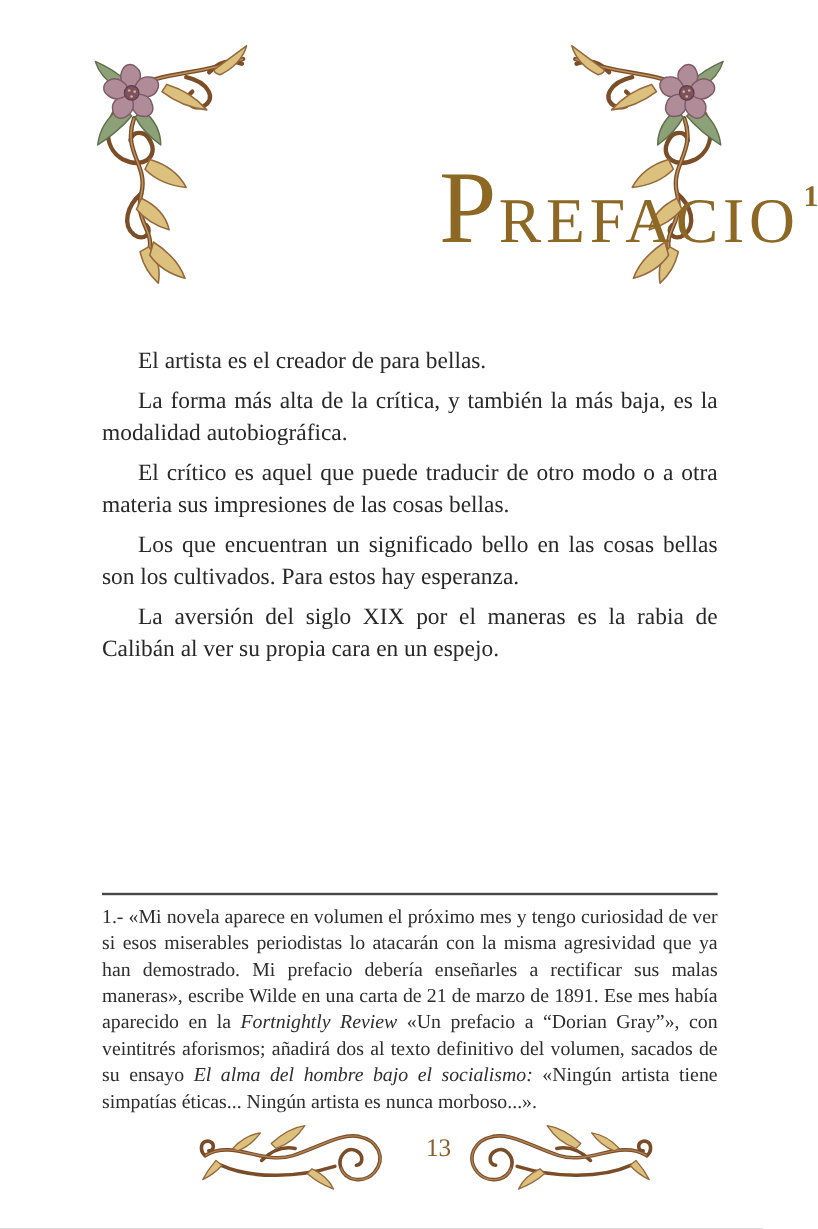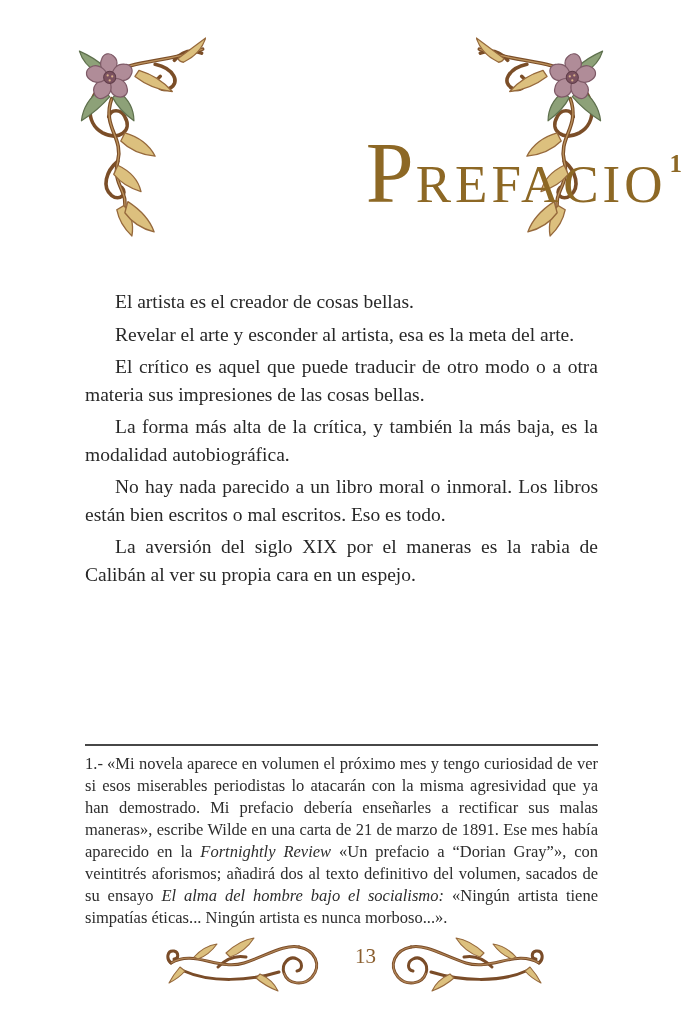--- a/index.html
+++ b/index.html
@@ -122,25 +122,24 @@
   <svg class="corner corner-left" viewBox="0 0 130 200">
     <use href="#corner-art"></use>
   </svg>
   <svg class="corner corner-right" viewBox="0 0 130 200">
     <use href="#corner-art" transform="translate(130,0) scale(-1,1)"></use>
   </svg>
 
   <h1 class="title"><span class="initial">P</span><span class="rest">REFACIO</span><sup class="fnref">1</sup></h1>
 
   <main class="body-text">
-    <p>El artista es el creador de cosas bellas.</p>
-    <p>Revelar el arte y esconder al artista, esa es la meta del arte.</p>
+    <p>El artista es el creador de para bellas.</p>
+    <p>La forma más alta de la crítica, y también la más baja, es la modalidad autobiográfica.</p>
     <p>El crítico es aquel que puede traducir de otro modo o a otra materia sus impresiones de las cosas bellas.</p>
-    <p>La forma más alta de la crítica, y también la más baja, es la modalidad autobiográfica.</p>
-    <p>No hay nada parecido a un libro moral o inmoral. Los libros están bien escritos o mal escritos. Eso es todo.</p>
+    <p>Los que encuentran un significado bello en las cosas bellas son los cultivados. Para estos hay esperanza.</p>
     <p>La aversión del siglo XIX por el maneras es la rabia de Calibán al ver su propia cara en un espejo.</p>
   </main>
 
   <div class="footnote-rule"></div>
 
   <div class="footnote"><span>1.-  «Mi novela aparece en volumen el próximo mes y tengo curiosidad de ver si esos miserables periodistas lo atacarán con la misma agresividad que ya han demostrado. Mi prefacio debería enseñarles a rectificar sus malas maneras», escribe Wilde en una carta de 21 de marzo de 1891. Ese mes había aparecido en la </span><span class="it">Fortnightly Review</span><span> «Un prefacio a “Dorian Gray”», con veintitrés aforismos; añadirá dos al texto definitivo del volumen, sacados de su ensayo </span><span class="it">El alma del hombre bajo el socialismo:</span><span> «Ningún artista tiene simpatías éticas... Ningún artista es nunca morboso...».</span></div>
 
   <svg class="flourish flourish-left" viewBox="0 0 160 76">
     <use href="#flourish-art"></use>
   </svg>

